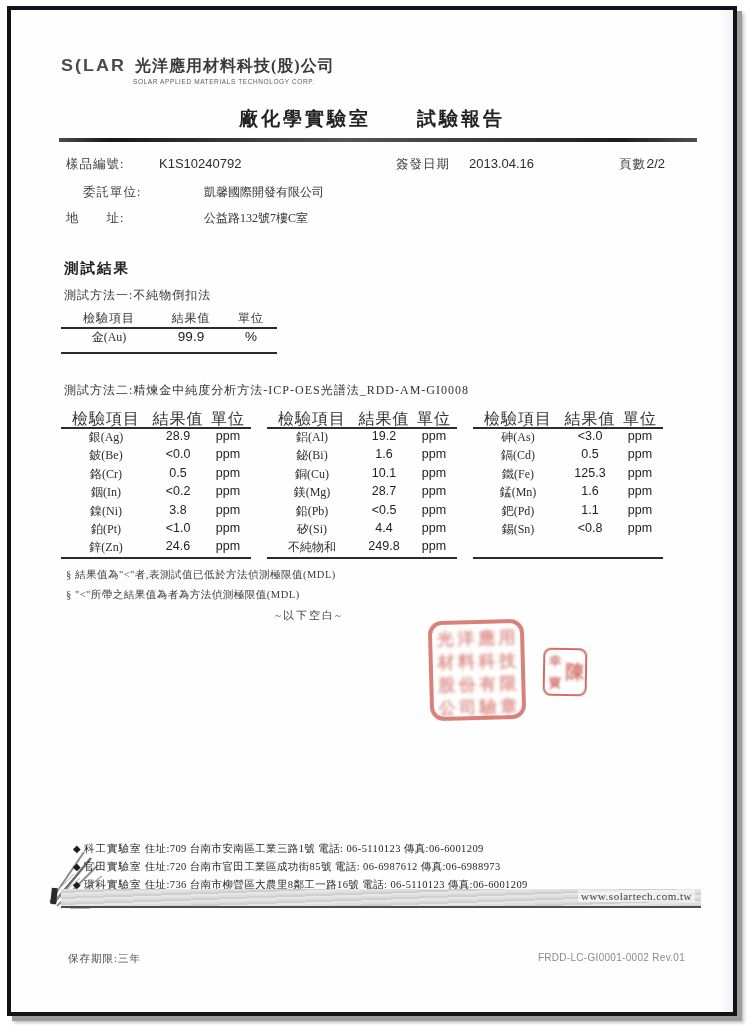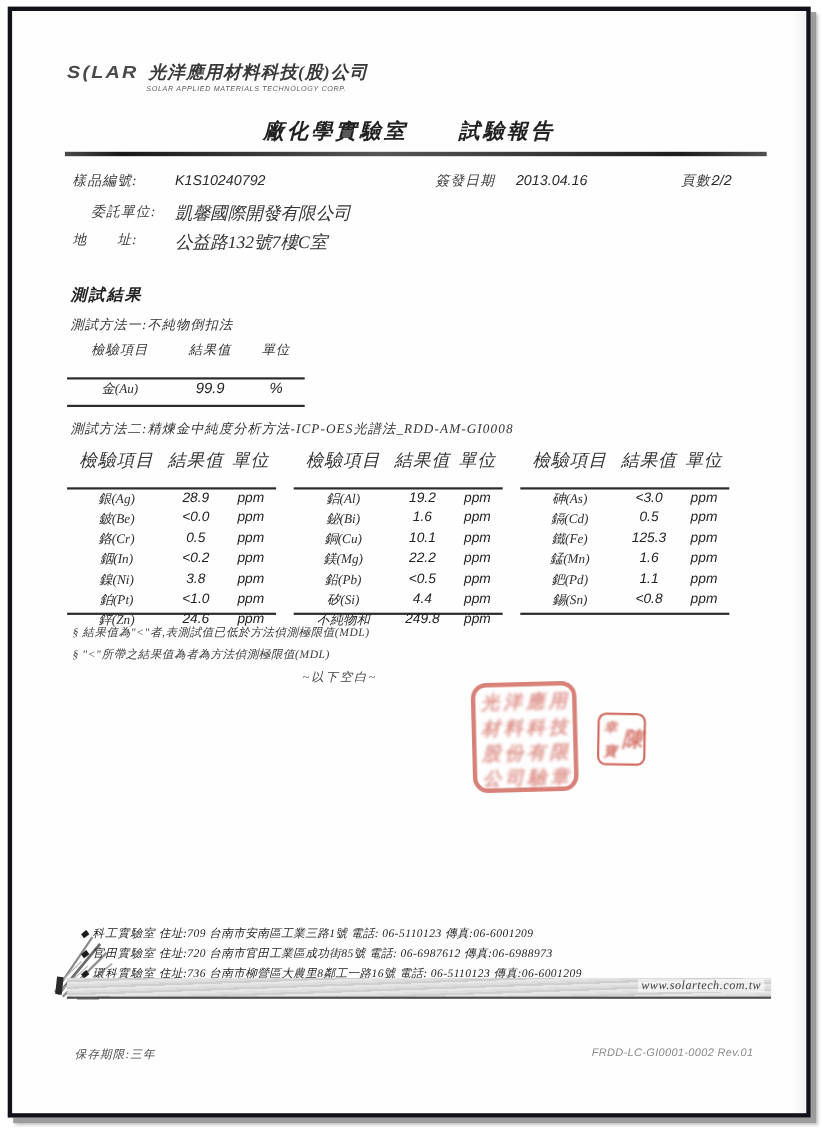--- a/index.html
+++ b/index.html
@@ -1,17 +1,17 @@
 <!DOCTYPE html>
 <html><head>
 <meta charset="utf-8">
 <style>
   html,body{margin:0;padding:0;background:#fff;}
   .canvas{position:relative;width:747px;height:1028px;background:#fff;overflow:hidden;
-          font-family:"Liberation Serif", serif;color:#333;font-style:italic;}
+          font-family:"Liberation Serif", serif;color:#333;}
   .page{position:absolute;left:7px;top:6px;width:722px;height:1002px;background:#fefefe;
         border:4px solid #12121a;box-shadow:5px 5px 0 #9c9c9c,7px 7px 3px #c2c2c2;}
   .page::after{content:"";position:absolute;top:0;right:0;width:14px;height:100%;
         background:linear-gradient(90deg,rgba(0,0,0,0),rgba(0,0,0,0.05));pointer-events:none;}
 
   
   .logo-block{position:absolute;left:50px;top:46px;}
   .logo-row{display:flex;align-items:flex-end;gap:9px;}
   .logo-mark{font-family:"Liberation Sans",sans-serif;font-weight:700;font-size:18px;
         color:#4b4b4b;letter-spacing:2px;transform:scaleY(.88);}
@@ -21,31 +21,31 @@
 
   .title-row{position:absolute;left:0;top:96px;width:722px;display:flex;justify-content:center;
         gap:46px;font-size:19px;font-weight:700;letter-spacing:3px;color:#222;}
 
   .rule{position:absolute;left:48px;top:128px;width:638px;height:4px;
         background:linear-gradient(90deg,#4a4a4a,#181818 8%,#555 45%,#1d1d1d 88%,#4f4f4f);}
 
   
   .lbl{font-size:12.5px;color:#3c3c3c;letter-spacing:1px;}
   .val{font-family:"Liberation Sans",sans-serif;font-size:13px;color:#2c2c2c;}
-  .val-zh{font-size:16px;color:#333;}
+  .val-zh{font-size:12px;color:#333;margin-left:45px;}
   .pos{position:absolute;white-space:nowrap;}
 
   
   .sec-title{position:absolute;left:53px;top:249px;font-size:14.5px;font-weight:700;
         letter-spacing:2px;color:#222;}
   .method{position:absolute;left:53px;top:0;font-size:12px;color:#333;letter-spacing:1px;}
 
   
   .tbl{position:absolute;font-size:12px;}
-  .t-head{display:flex;border-bottom:2px solid #2b2b2b;padding-bottom:16px;}
+  .t-head{display:flex;border-bottom:2px solid #2b2b2b;padding-bottom:0;}
   .t-head span{text-align:center;letter-spacing:1px;color:#333;}
   .t-row{display:flex;align-items:flex-start;}
   .t-row span{text-align:center;}
   .c-item{font-size:12px;color:#2e2e2e;}
   .c-num{font-family:"Liberation Sans",sans-serif;font-size:12.5px;color:#222;}
   .t1 .c0{width:96px;} .t1 .c1{width:68px;} .t1 .c2{width:52px;}
   .t1 .t-row{height:23px;border-bottom:2px solid #2b2b2b;}
   .t1 .c-num{font-size:13.5px;}
   .grp{width:190px;border-bottom:2px solid #2b2b2b;height:150px;box-sizing:border-box;}
   .grp .c0{width:90px;} .grp .c1{width:54px;} .grp .c2{width:46px;}
@@ -199,21 +199,21 @@
             <span class="c1 c-num">1.6</span>
             <span class="c2 c-num">ppm</span>
           </div>
         <div class="t-row">
             <span class="c0 c-item">銅(Cu)</span>
             <span class="c1 c-num">10.1</span>
             <span class="c2 c-num">ppm</span>
           </div>
         <div class="t-row">
             <span class="c0 c-item">鎂(Mg)</span>
-            <span class="c1 c-num">22.2</span>
+            <span class="c1 c-num">28.7</span>
             <span class="c2 c-num">ppm</span>
           </div>
         <div class="t-row">
             <span class="c0 c-item">鉛(Pb)</span>
             <span class="c1 c-num">&lt;0.5</span>
             <span class="c2 c-num">ppm</span>
           </div>
         <div class="t-row">
             <span class="c0 c-item">矽(Si)</span>
             <span class="c1 c-num">4.4</span>

